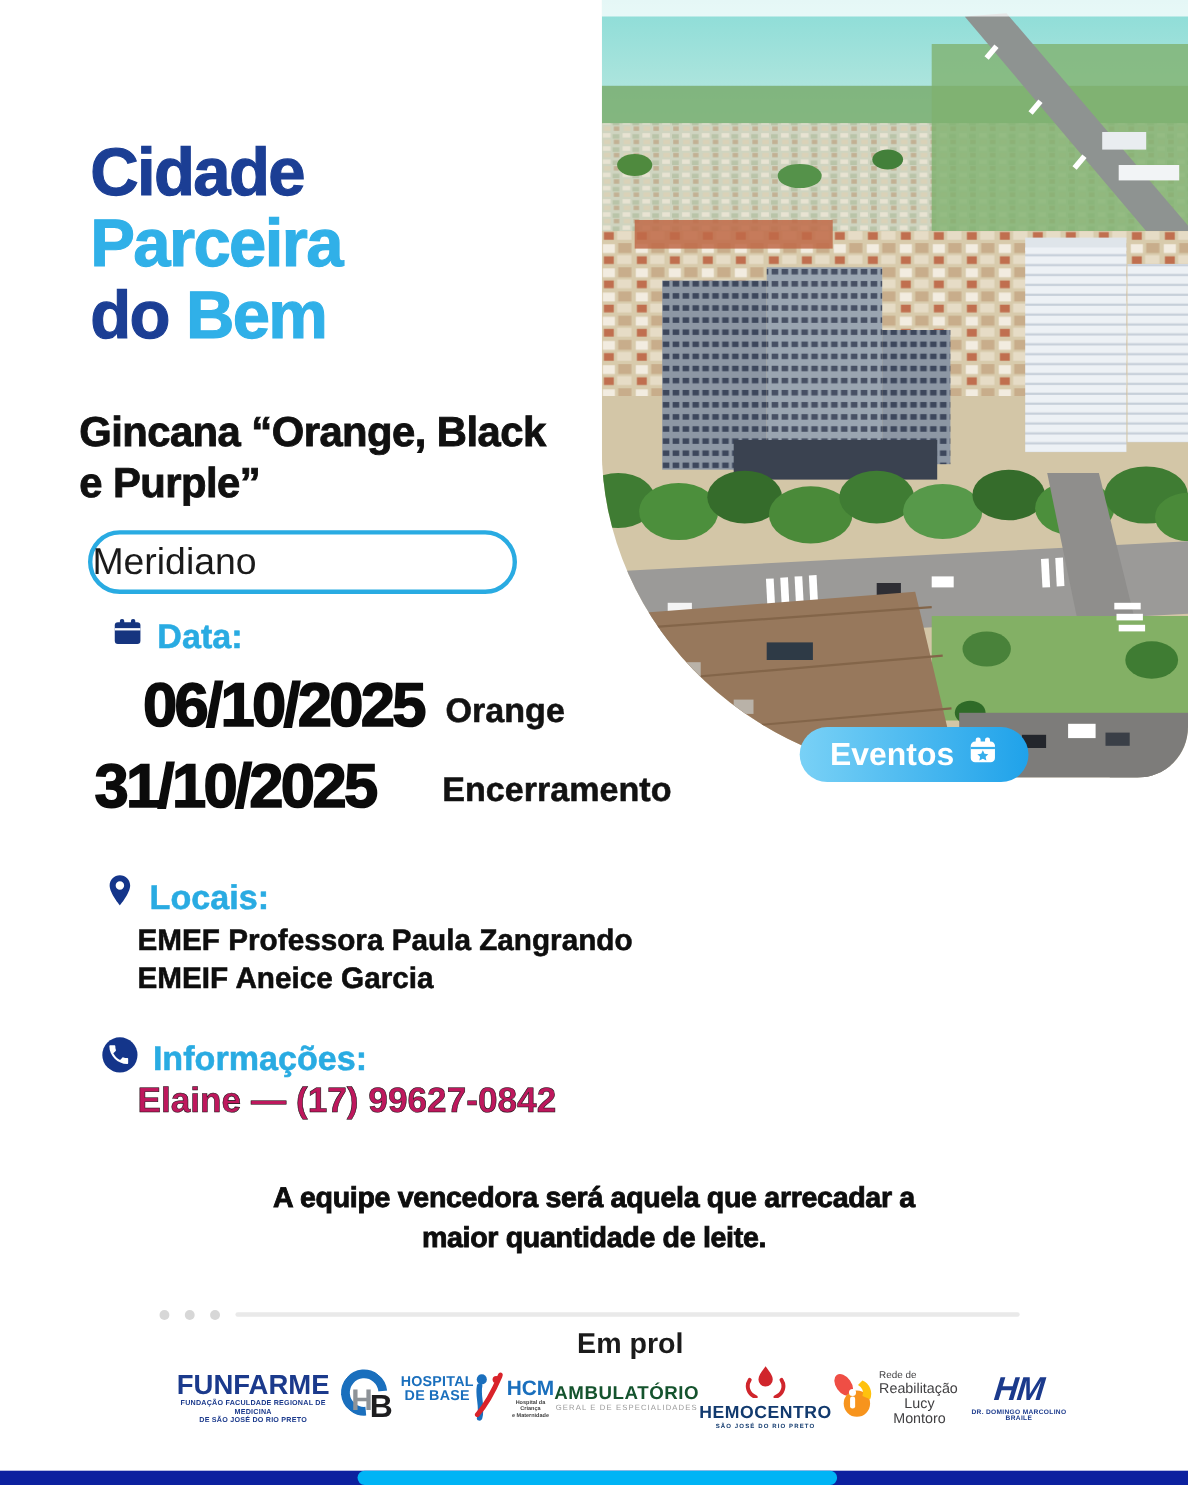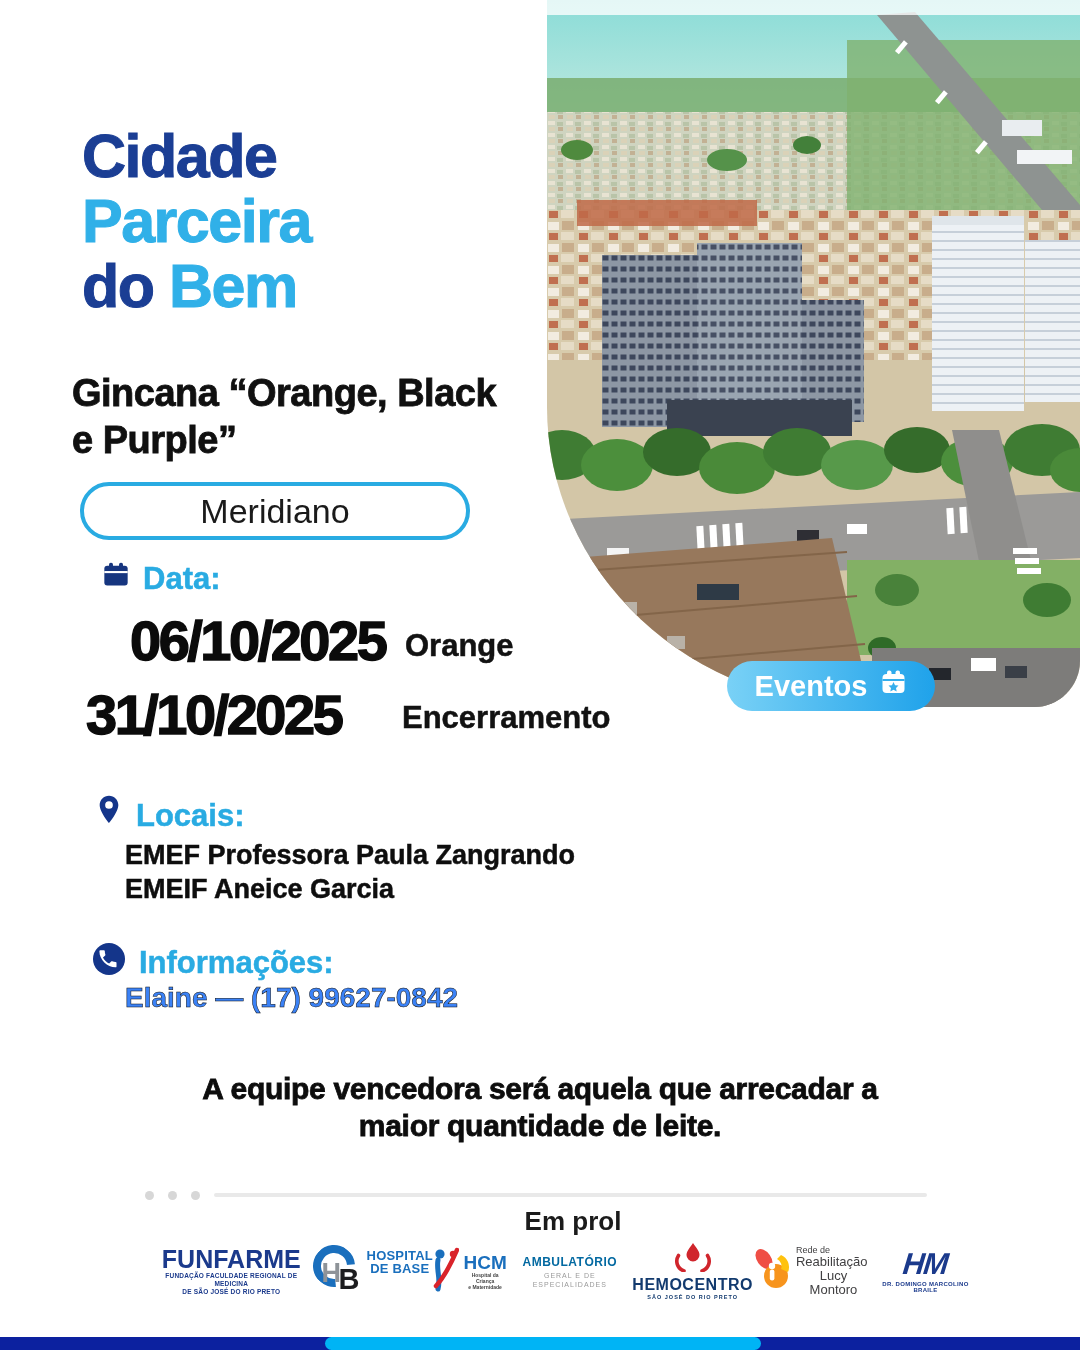--- a/index.html
+++ b/index.html
@@ -23,40 +23,40 @@
   .brand .navy{color:#1b3e94;}
   .brand .lt{color:#30b0e8;-webkit-text-stroke:1px #30b0e8;}
   .brand div{color:#1b3e94;}
 
   
   .title{position:absolute;left:72px;top:370px;font-size:38px;line-height:47px;font-weight:800;
          color:#101010;letter-spacing:-0.5px;-webkit-text-stroke:0.8px #101010;}
 
   
   .team-pill{position:absolute;left:80px;top:482px;width:382px;height:50px;border:4px solid #29abe2;
-             border-radius:32px;background:#ffffff;display:flex;align-items:center;justify-content:center;
+             border-radius:32px;background:#ffffff;display:flex;align-items:center;
              font-size:34px;font-weight:500;color:#1a1a1a;}
 
   
   .sec-h{position:absolute;display:flex;align-items:center;gap:13px;color:#29abe2;
          font-size:31px;font-weight:800;-webkit-text-stroke:0.5px #29abe2;}
   .sec-h svg{flex:0 0 auto;}
 
   .big-date{position:absolute;font-size:56px;font-weight:900;letter-spacing:-2.5px;color:#0b0b0b;
             -webkit-text-stroke:1.4px #0b0b0b;}
   .date-label{position:absolute;font-size:31px;font-weight:800;color:#121212;
               -webkit-text-stroke:0.5px #121212;}
 
   .loc-items{position:absolute;left:125px;top:838px;font-size:27px;font-weight:800;line-height:34px;
              color:#0e0e0e;-webkit-text-stroke:0.5px #0e0e0e;}
-  .contact-line{position:absolute;left:125px;top:982px;font-size:28px;font-weight:800;color:#3b82f6;
+  .contact-line{position:absolute;left:125px;top:982px;font-size:32px;font-weight:800;color:#be185d;
                 -webkit-text-stroke:0.5px #0e0e0e;}
 
   
-  .statement{position:absolute;left:0;top:1070px;width:1080px;text-align:center;font-size:30px;
+  .statement{position:absolute;left:0;top:1070px;width:1080px;text-align:center;font-size:26px;
              font-weight:900;line-height:37px;color:#0d0d0d;letter-spacing:-0.3px;
              -webkit-text-stroke:0.8px #0d0d0d;}
 
   
   .dots{position:absolute;top:1191px;display:flex;gap:14px;left:145px;}
   .dots i{width:9px;height:9px;border-radius:50%;background:#d7d7d7;}
   .divider{position:absolute;left:214px;top:1193px;width:713px;height:4px;background:#e9e9e9;border-radius:2px;}
 
   
   .em-prol{position:absolute;left:66px;top:1206px;width:1014px;text-align:center;font-size:26px;
@@ -71,21 +71,21 @@
   .hb-c{position:absolute;left:0;top:0;width:26px;height:26px;border:8px solid #1a6fbd;border-radius:50%;
         border-right-color:transparent;transform:rotate(40deg);}
   .hb-h{position:absolute;left:9px;top:13px;font-size:27px;font-weight:900;color:#8e9398;}
   .hb-b{position:absolute;left:26px;top:18px;font-size:29px;font-weight:900;color:#1d1d1f;}
   .hb-txt{display:flex;flex-direction:column;align-items:center;margin-top:4px;}
   .hb-l{font-size:13px;font-weight:900;color:#1a6fbd;line-height:13px;letter-spacing:0.2px;}
   .hcm{flex-direction:row;gap:4px;align-items:center;}
   .hcm-txt{display:flex;flex-direction:column;align-items:center;}
   .hcm-name{font-size:19px;font-weight:900;color:#1a6fbd;line-height:19px;}
   .hcm-sub{font-size:5px;font-weight:700;color:#444;line-height:6px;}
-  .amb-name{font-size:12px;font-weight:900;color:#0369a1;letter-spacing:0.5px;line-height:18px;}
+  .amb-name{font-size:17px;font-weight:900;color:#14532d;letter-spacing:0.5px;line-height:18px;}
   .amb-sub{font-size:7px;font-weight:400;color:#9a9a9a;letter-spacing:1px;line-height:9px;}
   .hem-name{font-size:16px;font-weight:900;color:#123a6e;letter-spacing:0.5px;line-height:17px;}
   .hem-sub{font-size:5.5px;font-weight:700;color:#123a6e;letter-spacing:1px;line-height:8px;}
   .lucy{flex-direction:row;gap:5px;align-items:center;}
   .lucy-txt{display:flex;flex-direction:column;align-items:flex-start;}
   .lucy-l1{font-size:9px;color:#414042;line-height:10px;}
   .lucy-l2{font-size:13px;color:#414042;line-height:14px;}
   .hm-name{font-size:30px;font-weight:900;font-style:italic;color:#1b3a8c;line-height:28px;
            letter-spacing:-1px;transform:skewX(-6deg);}
   .hm-sub{font-size:6px;font-weight:800;color:#1b3a8c;letter-spacing:0.3px;margin-top:3px;}

